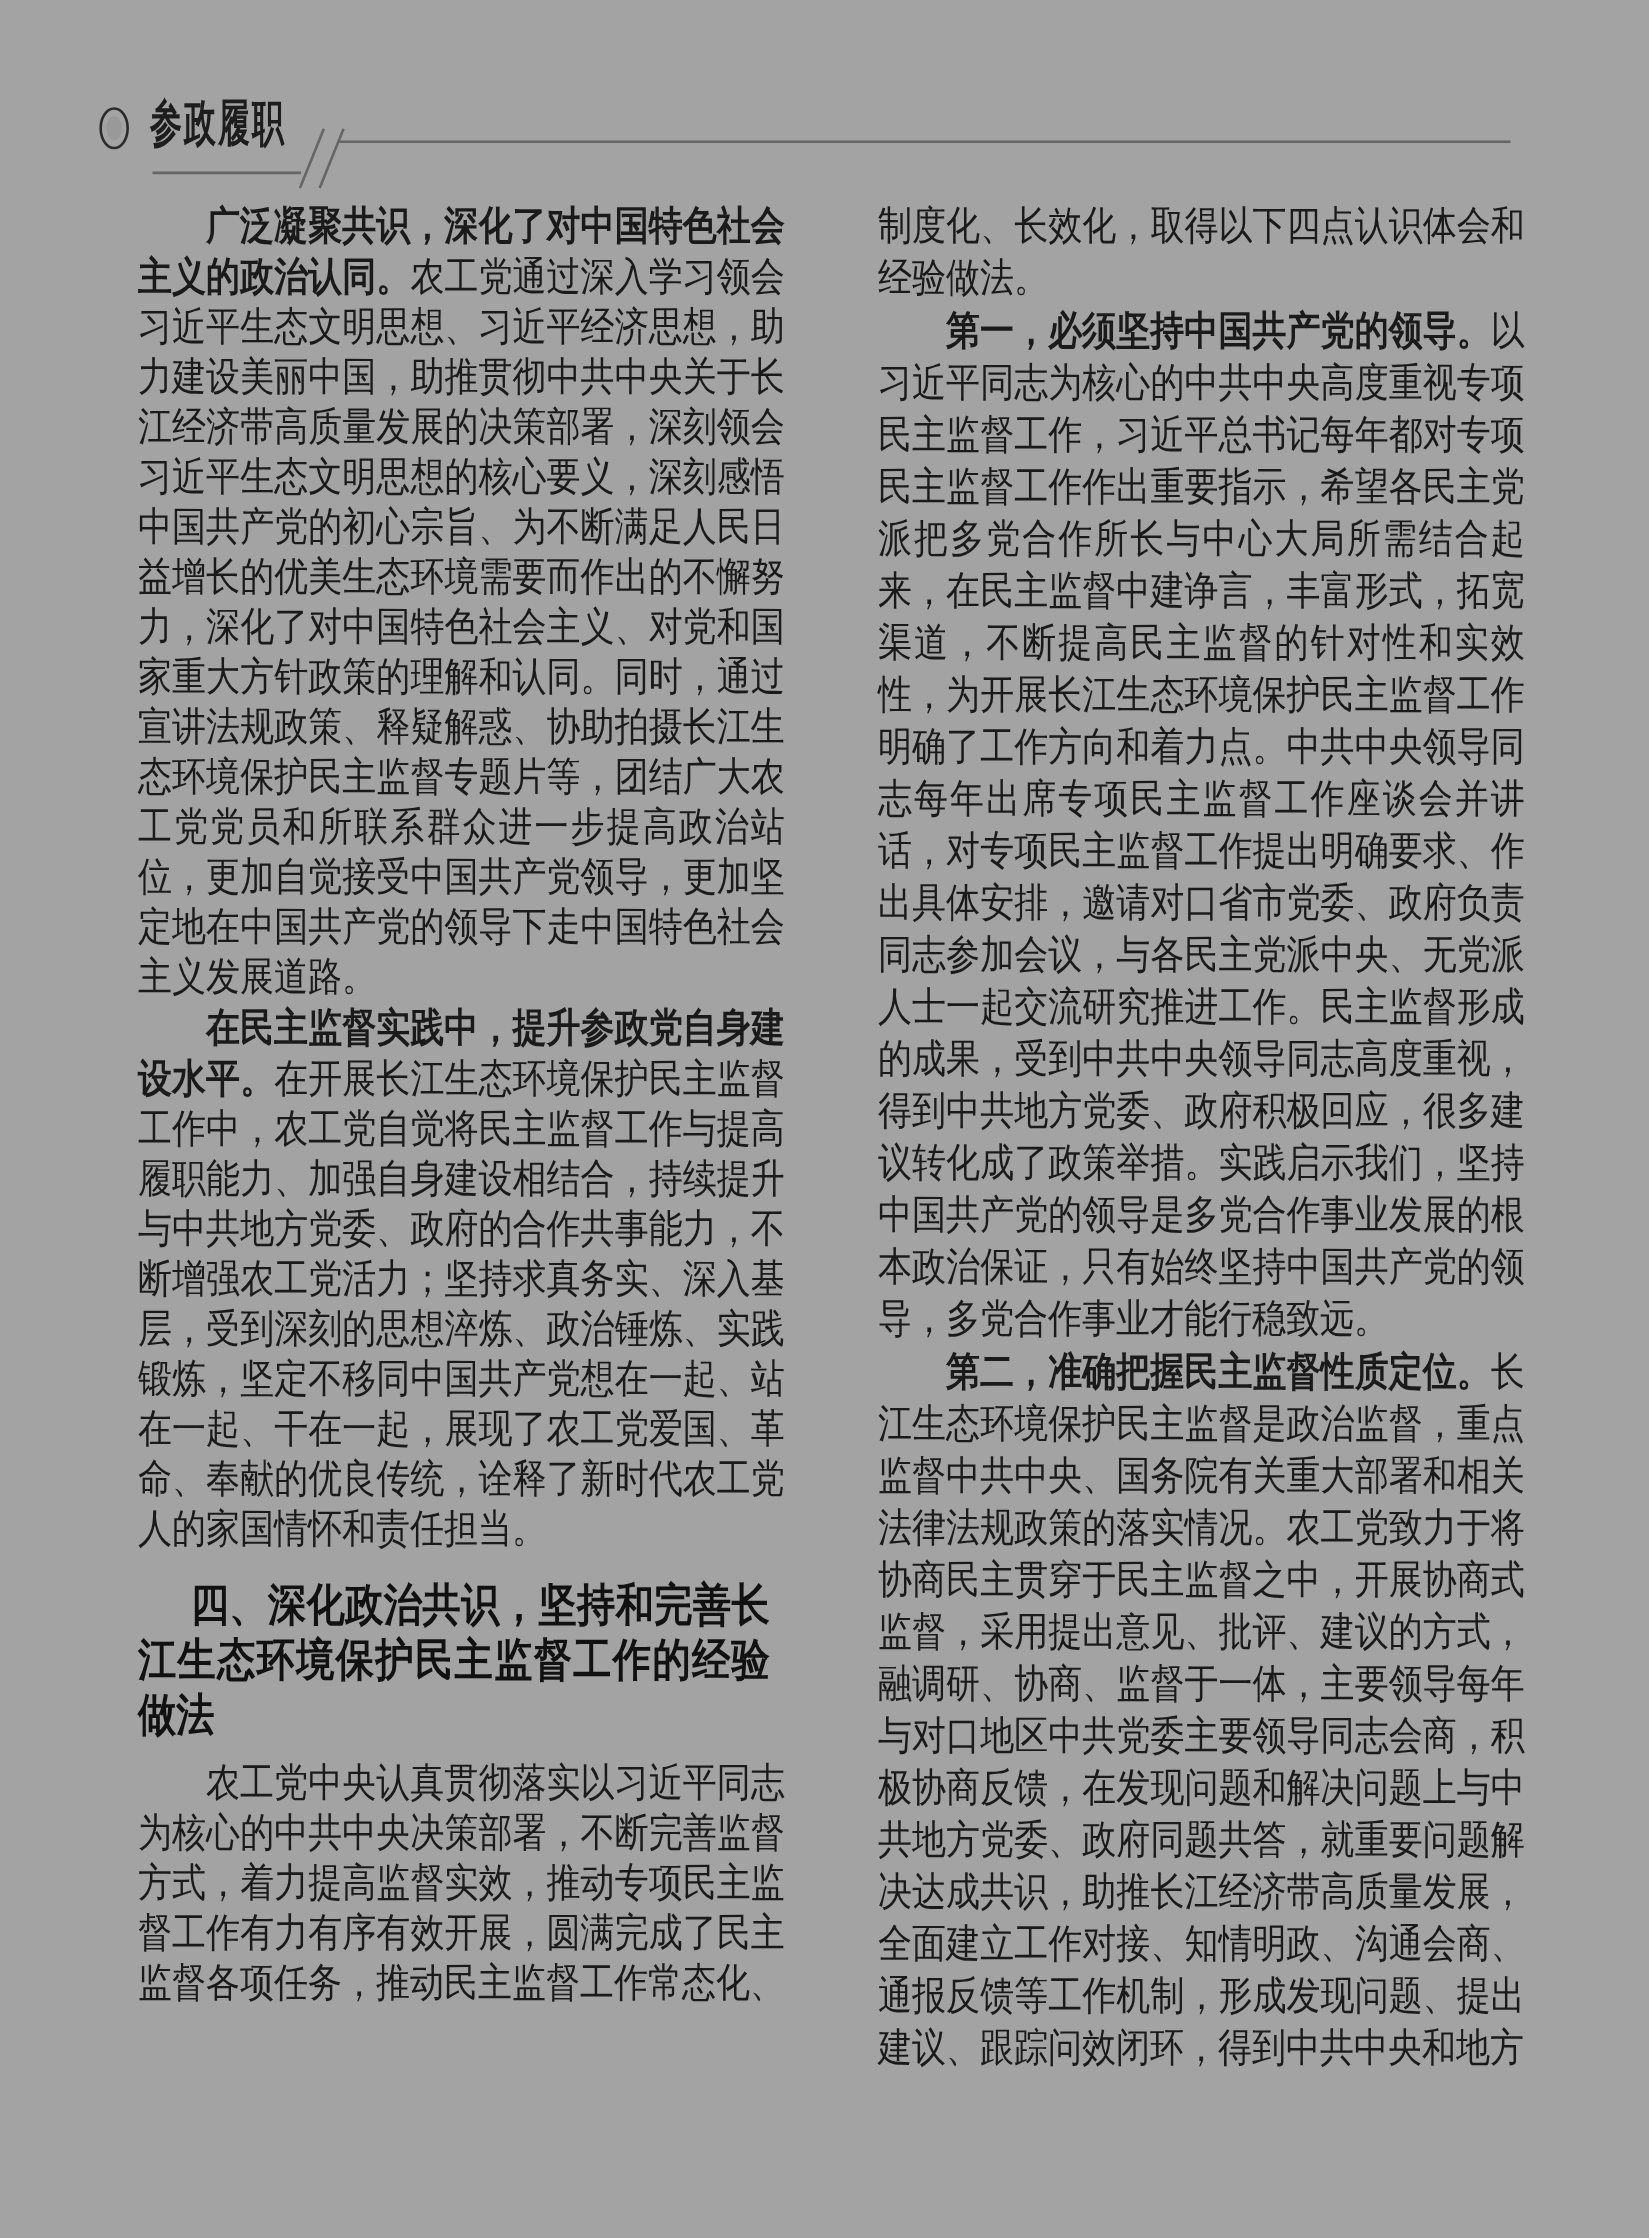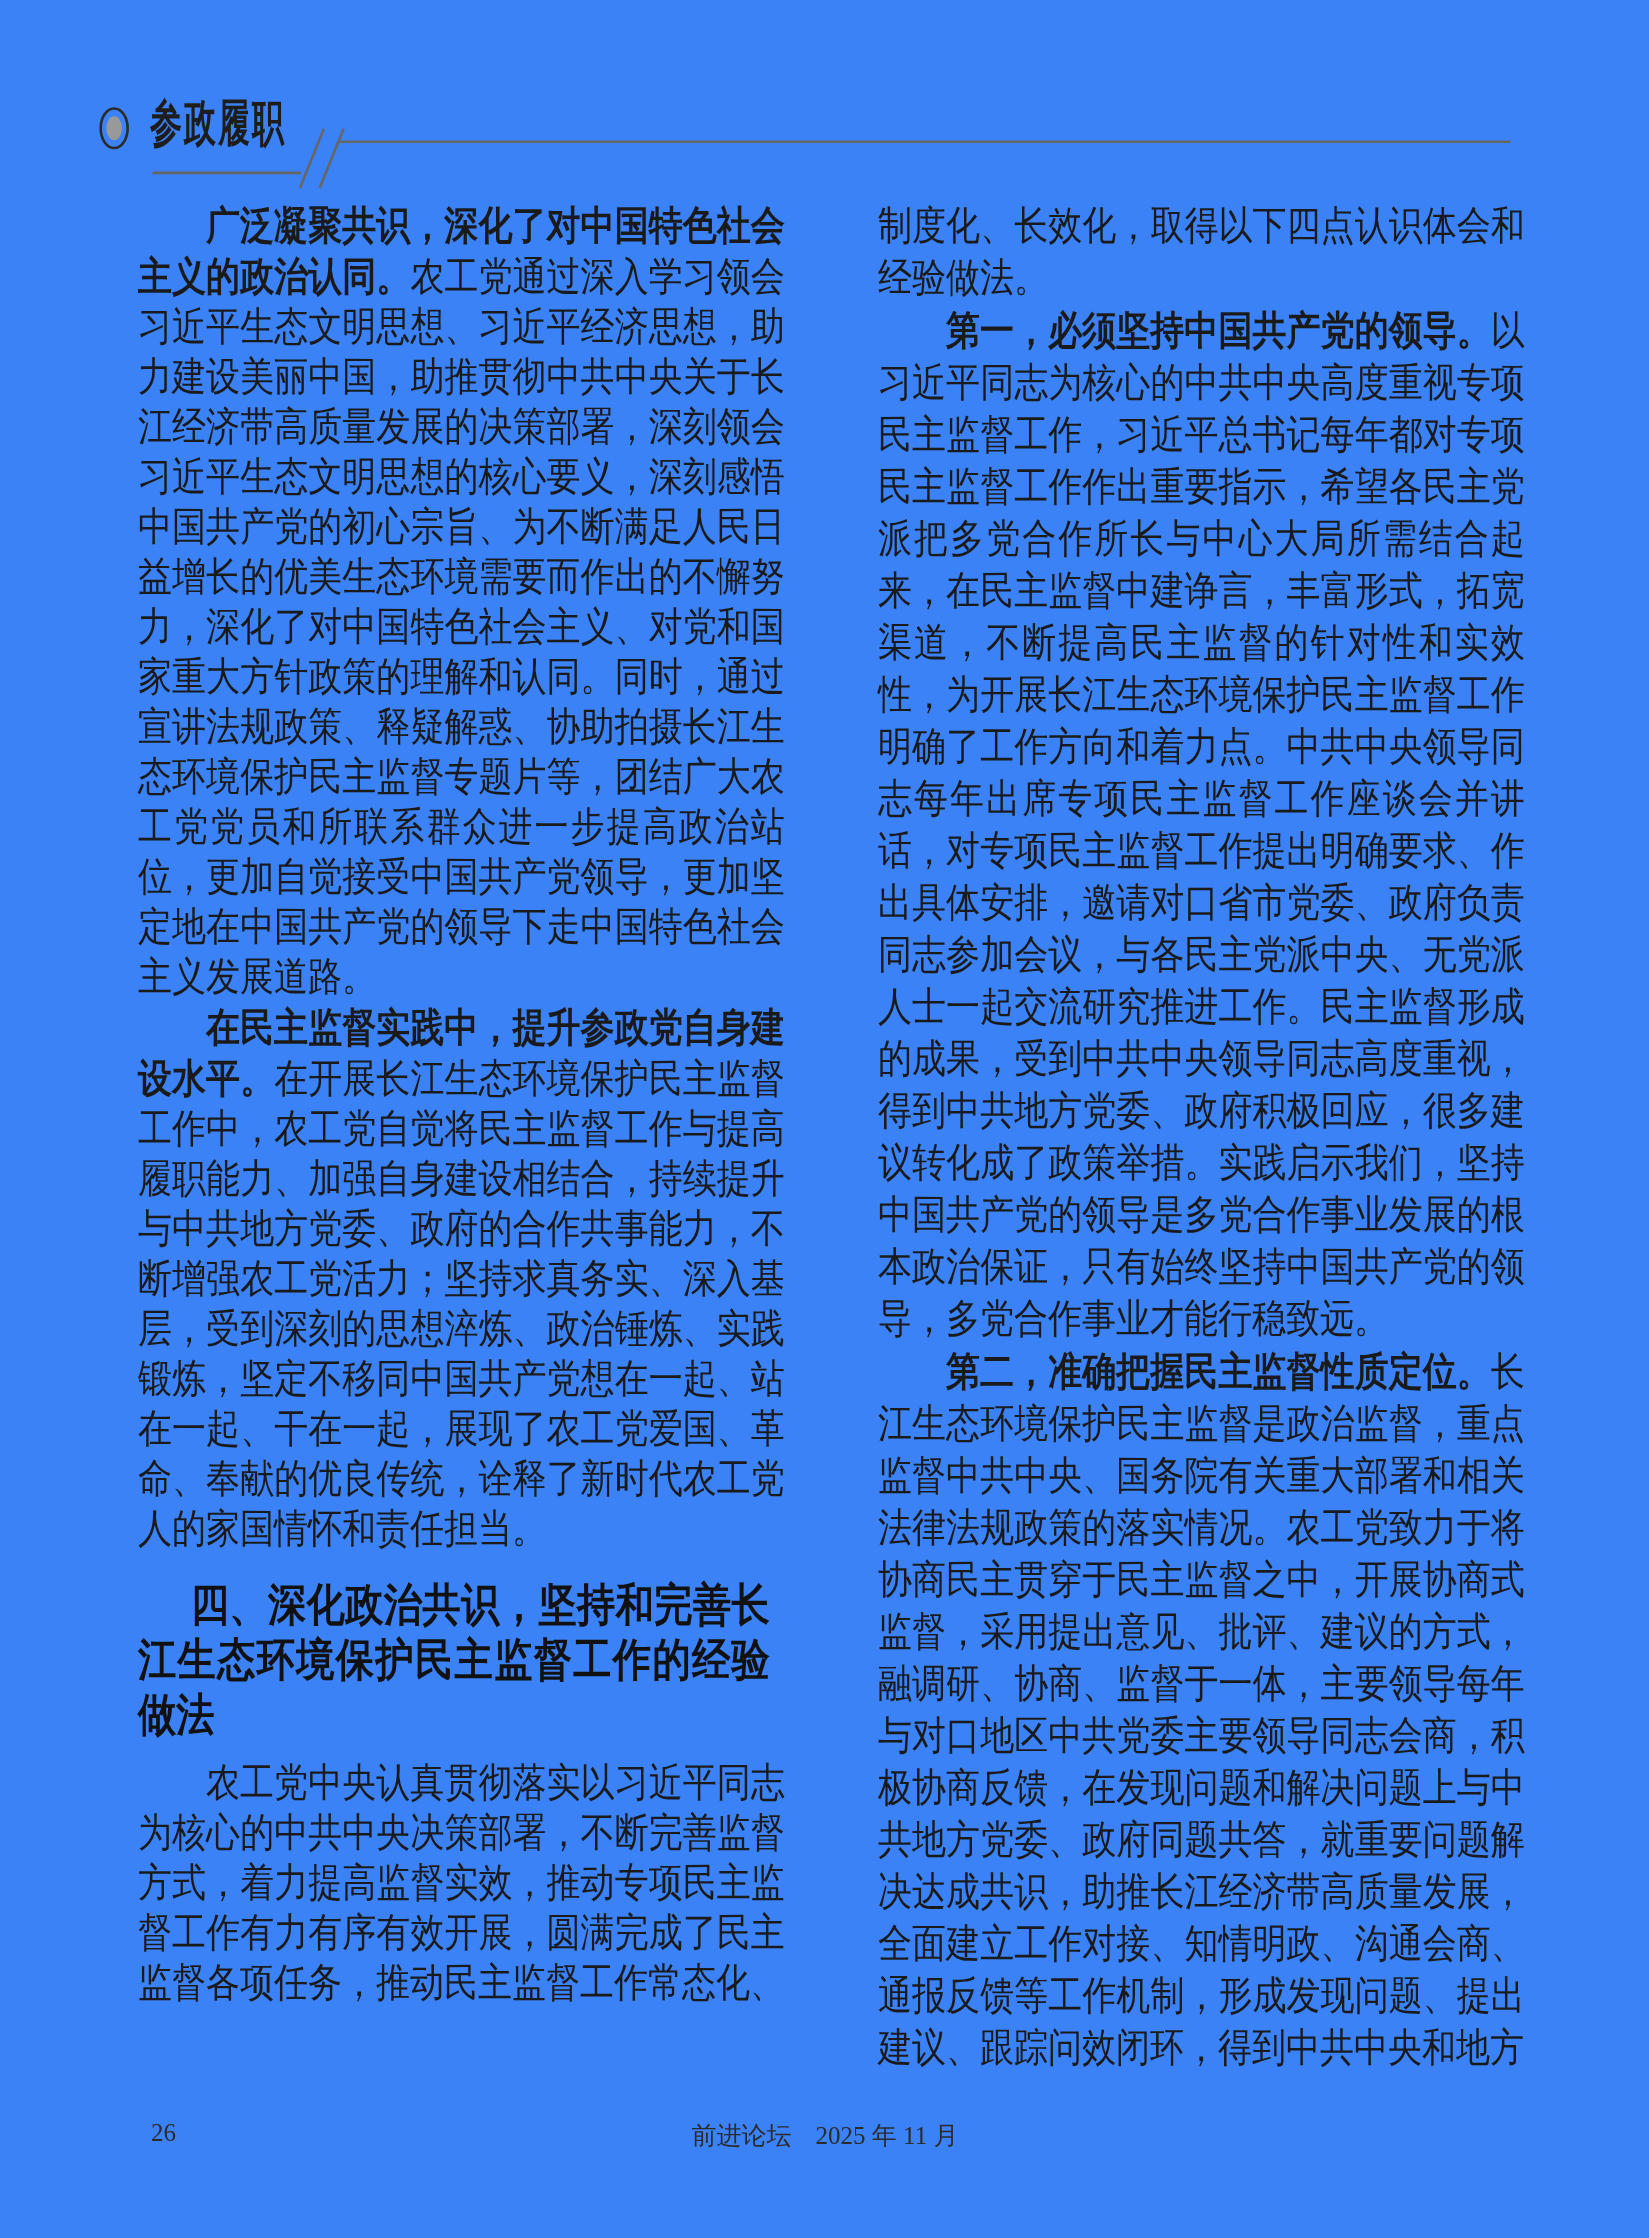--- a/index.html
+++ b/index.html
@@ -1,17 +1,17 @@
 <!DOCTYPE html>
 <html style="font-size:8.3px"><head>
 <meta charset="utf-8">
 <style>
   html,body{margin:0;padding:0;background:#ffffff;}
   .page{
-    position:relative;width:1650px;height:2239px;background:#3b82f6;
+    position:relative;width:1650px;height:2239px;background:#a3a3a3;
     color:#1a1a1a;font-family:"Liberation Serif", serif;overflow:hidden;
   }
   
   .hdr-svg{position:absolute;left:0;top:0;}
   .hdr-title{
     position:absolute;left:150px;top:96px;
     font-size:50px;font-weight:bold;line-height:1.1;color:#1d1d1d;
     letter-spacing:3.1px;white-space:nowrap;
     transform:scaleX(0.64);transform-origin:0 0;
     font-family:"Liberation Serif", serif;
@@ -70,19 +70,15 @@
   </div>
 
   <div class="col col-right">
     <div class="col-inner">
       <p class="cont"><span>制度化、长效化，取得以下四点认识体会和经验做法。</span></p>
       <p><span class="lead">第一，必须坚持中国共产党的领导。</span><span>以习近平同志为核心的中共中央高度重视专项民主监督工作，习近平总书记每年都对专项民主监督工作作出重要指示，希望各民主党派把多党合作所长与中心大局所需结合起来，在民主监督中建诤言，丰富形式，拓宽渠道，不断提高民主监督的针对性和实效性，为开展长江生态环境保护民主监督工作明确了工作方向和着力点。中共中央领导同志每年出席专项民主监督工作座谈会并讲话，对专项民主监督工作提出明确要求、作出具体安排，邀请对口省市党委、政府负责同志参加会议，与各民主党派中央、无党派人士一起交流研究推进工作。民主监督形成的成果，受到中共中央领导同志高度重视，得到中共地方党委、政府积极回应，很多建议转化成了政策举措。实践启示我们，坚持中国共产党的领导是多党合作事业发展的根本政治保证，只有始终坚持中国共产党的领导，多党合作事业才能行稳致远。</span></p>
       <p><span class="lead">第二，准确把握民主监督性质定位。</span><span>长江生态环境保护民主监督是政治监督，重点监督中共中央、国务院有关重大部署和相关法律法规政策的落实情况。农工党致力于将协商民主贯穿于民主监督之中，开展协商式监督，采用提出意见、批评、建议的方式，融调研、协商、监督于一体，主要领导每年与对口地区中共党委主要领导同志会商，积极协商反馈，在发现问题和解决问题上与中共地方党委、政府同题共答，就重要问题解决达成共识，助推长江经济带高质量发展，全面建立工作对接、知情明政、沟通会商、通报反馈等工作机制，形成发现问题、提出建议、跟踪问效闭环，得到中共中央和地方</span></p>
     </div>
   </div>
 
-  <div class="footer">
-    <div class="pageno">26</div>
-    <div class="journal"><span>前进论坛</span><span class="issue">2025 年 11 月</span></div>
-  </div>
 
 </div>
 
 
 </body></html>

